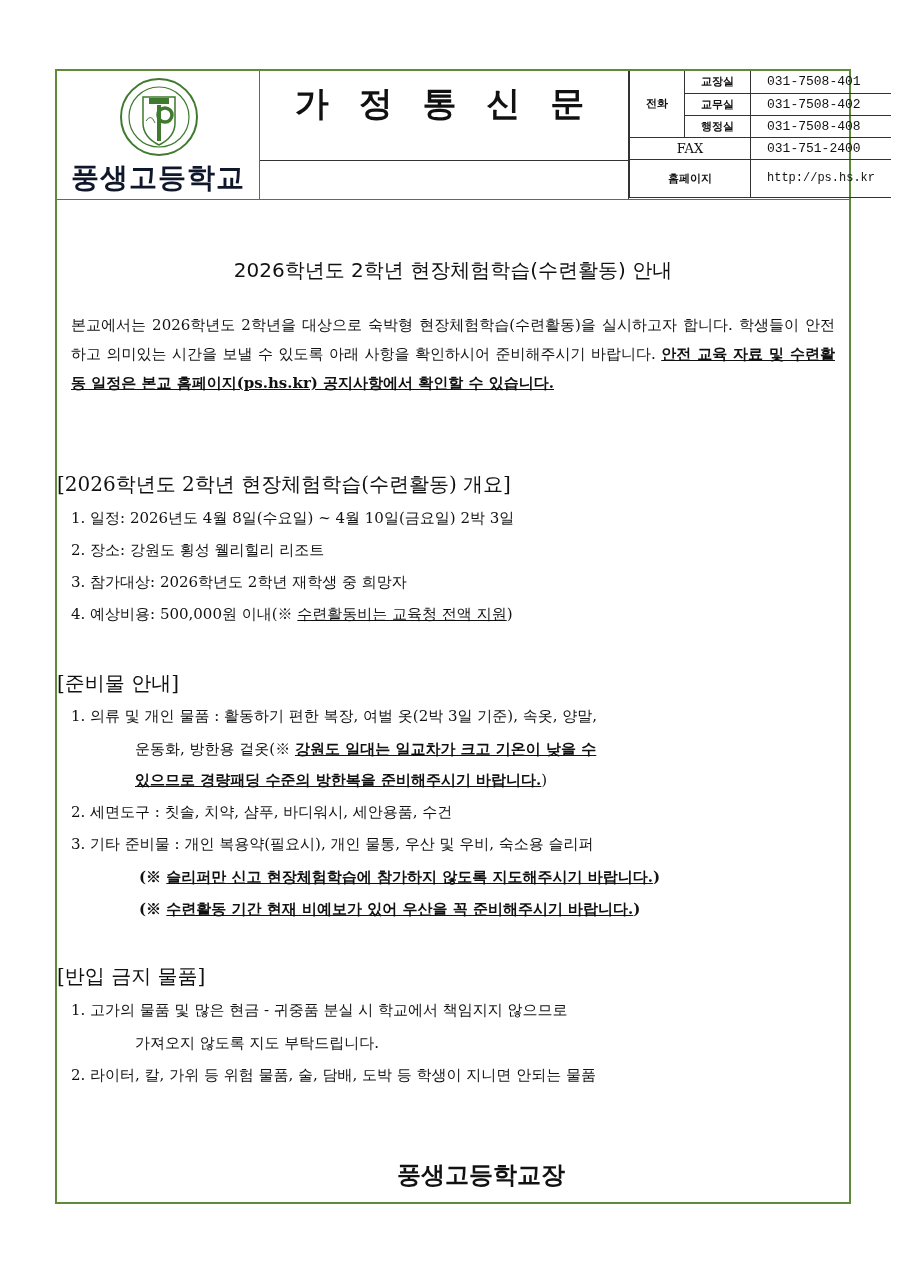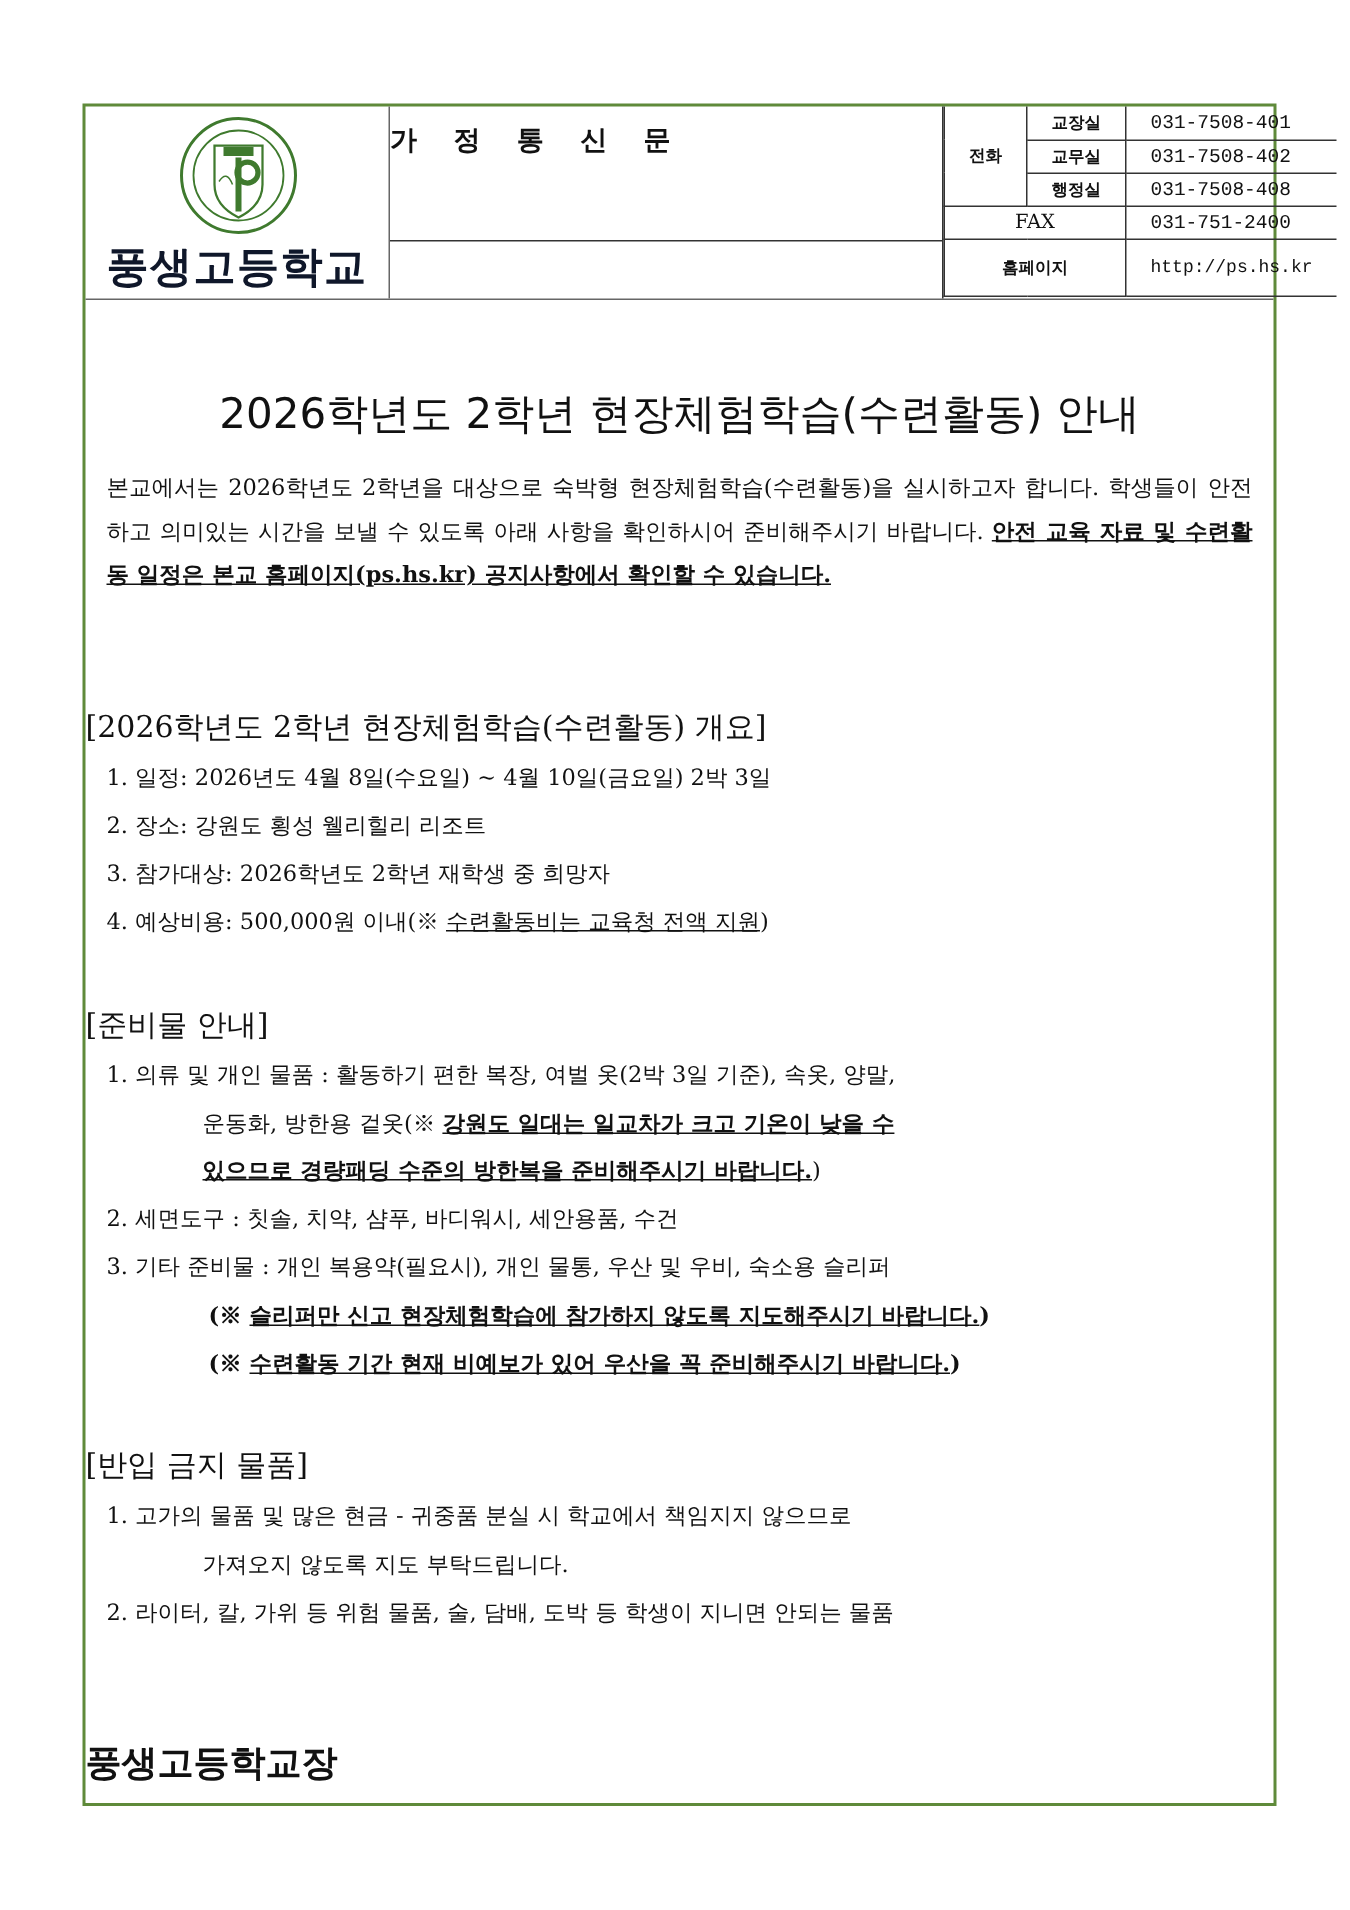--- a/index.html
+++ b/index.html
@@ -3,39 +3,39 @@
 <meta charset="utf-8">
 <style>
   html, body { margin:0; padding:0; background:#ffffff; }
   body { width:900px; height:1273px; position:relative; font-family:"DejaVu Serif", serif; color:#111; }
   .frame { position:absolute; left:55px; top:69px; width:792px; height:1131px; border:2px solid #5f8a3a; box-sizing:content-box; }
   .hdr { position:absolute; left:0; top:0; width:792px; height:128px; border-bottom:1px solid #666; }
   .logo { position:absolute; left:0; top:0; width:202px; height:128px; border-right:1px solid #666; }
   .seal { position:absolute; left:62px; top:6px; width:80px; height:80px; }
   .school-name { position:absolute; left:0; top:88px; width:202px; text-align:center; font-family:"DejaVu Sans", sans-serif; font-weight:bold; font-size:28px; color:#0f172a; letter-spacing:1px; }
   .center { position:absolute; left:203px; top:0; width:368px; height:128px; border-right:1px solid #333; }
-  .title { position:absolute; left:0; top:10px; width:368px; font-family:"DejaVu Sans", sans-serif; font-weight:bold; font-size:18px; letter-spacing:9px; }
+  .title { position:absolute; left:0; top:10px; width:368px; text-align:center; font-family:"DejaVu Sans", sans-serif; font-weight:bold; font-size:34px; letter-spacing:9px; }
   .motto { position:absolute; left:0; top:55px; width:368px; text-align:center; font-size:13px; font-weight:bold; }
   .center-div { position:absolute; left:0; top:89px; width:368px; border-top:1px solid #333; }
   .issue { position:absolute; left:0; top:99px; width:368px; text-align:center; font-size:13px; }
   table.contact { position:absolute; left:572px; top:0; width:220px; border-collapse:collapse; font-size:13px; }
   table.contact td { border:1px solid #333; height:21px; padding:0 16px; white-space:nowrap; }
   table.contact tr:first-child td { border-top:none; }
   table.contact td:last-child { border-right:none; }
   table.contact td.lab { text-align:center; font-weight:bold; font-size:11px; }
   table.contact td.num { font-family:Liberation Mono, monospace; font-size:13px; }
   .body { position:absolute; left:0; top:129px; width:792px; }
-  .doc-title { position:absolute; top:57px; left:0; width:792px; text-align:center; font-family:"DejaVu Sans", sans-serif; font-size:28px; }
+  .doc-title { position:absolute; top:57px; left:0; width:792px; text-align:center; font-family:"DejaVu Sans", sans-serif; font-size:20px; }
   .para { position:absolute; left:14px; top:111px; width:764px; font-size:15px; line-height:29px; text-align:justify; }
   .u { text-decoration:underline; font-weight:bold; }
   .sec-title { position:absolute; left:0; width:856px; text-align:left; font-size:20px; }
   .item { position:absolute; left:14px; font-size:15px; white-space:nowrap; }
   .ind { left:78px; }
   .ind2 { left:82px; }
-  .sign { position:absolute; left:0; top:987px; width:792px; text-align:left; font-family:"DejaVu Sans", sans-serif; font-weight:bold; font-size:24px; }
+  .sign { position:absolute; left:0; top:987px; width:792px; text-align:center; font-family:"DejaVu Sans", sans-serif; font-weight:bold; font-size:24px;padding-left:28px; }
 </style>
 </head>
 <body>
 
 <div class="frame">
 
   <div class="hdr">
     <div class="logo">
       <svg class="seal" viewBox="0 0 80 80">
         <circle cx="40" cy="40" r="38" fill="none" stroke="#3f7a2e" stroke-width="2"></circle>

